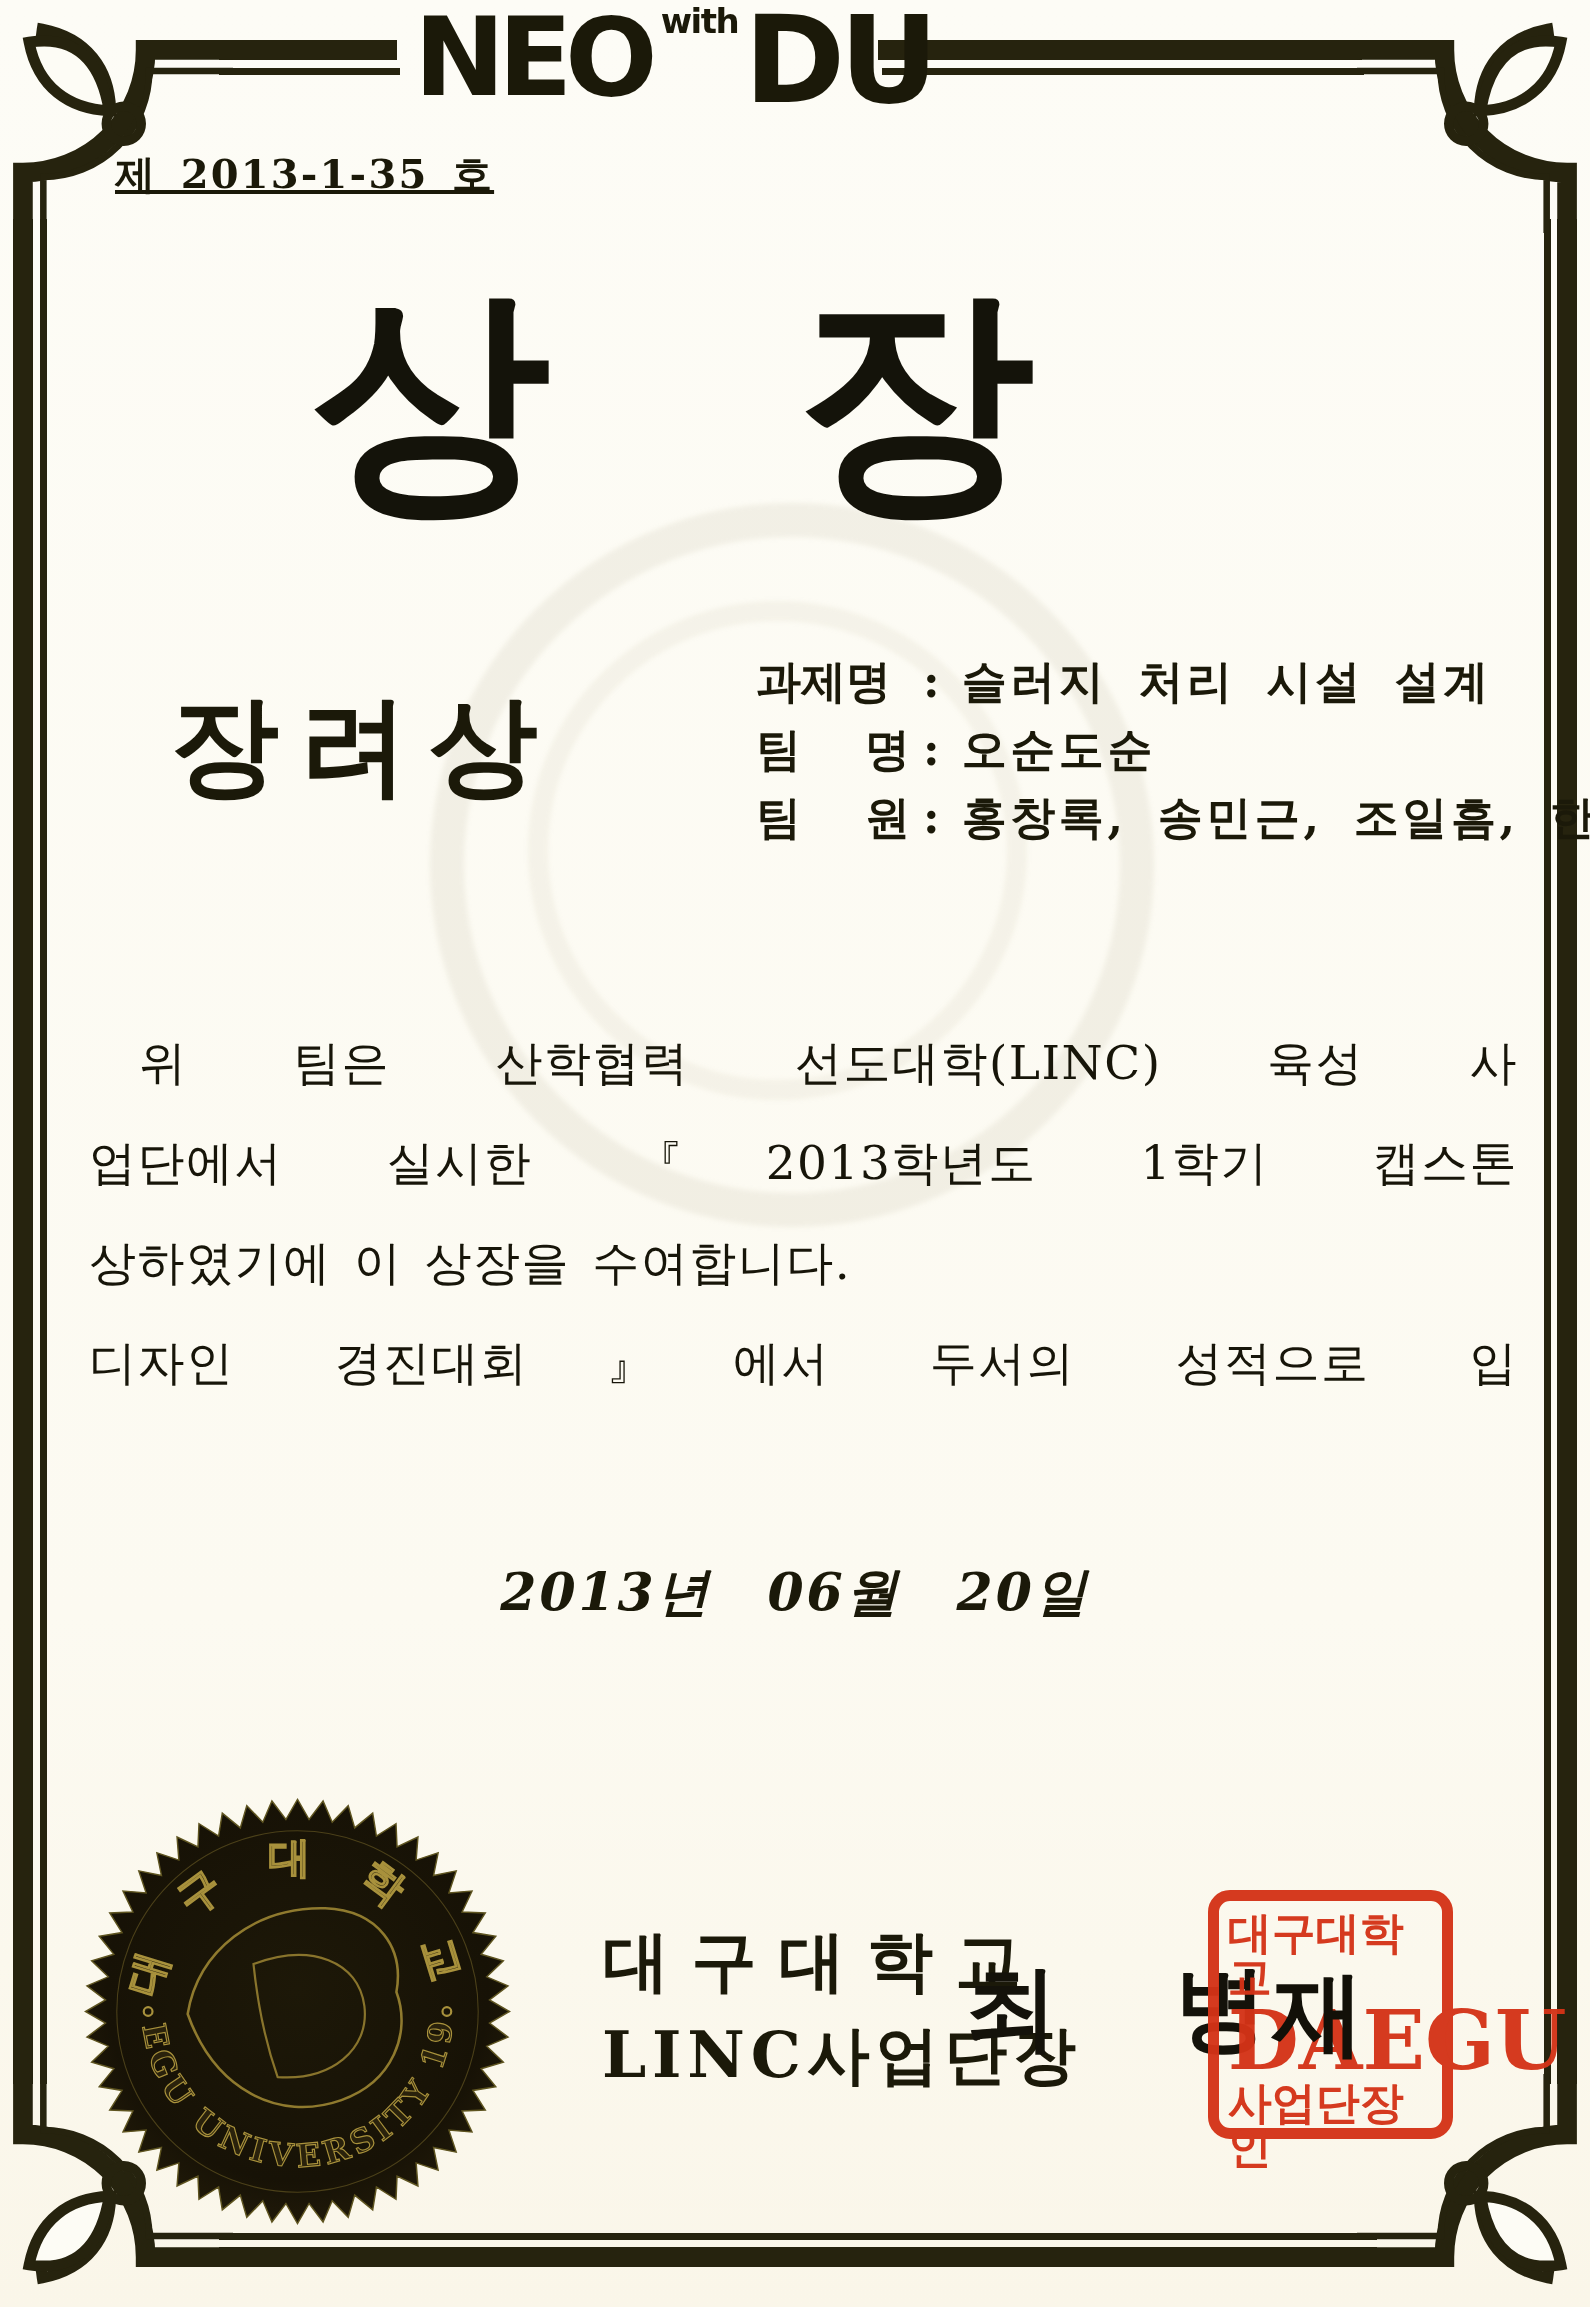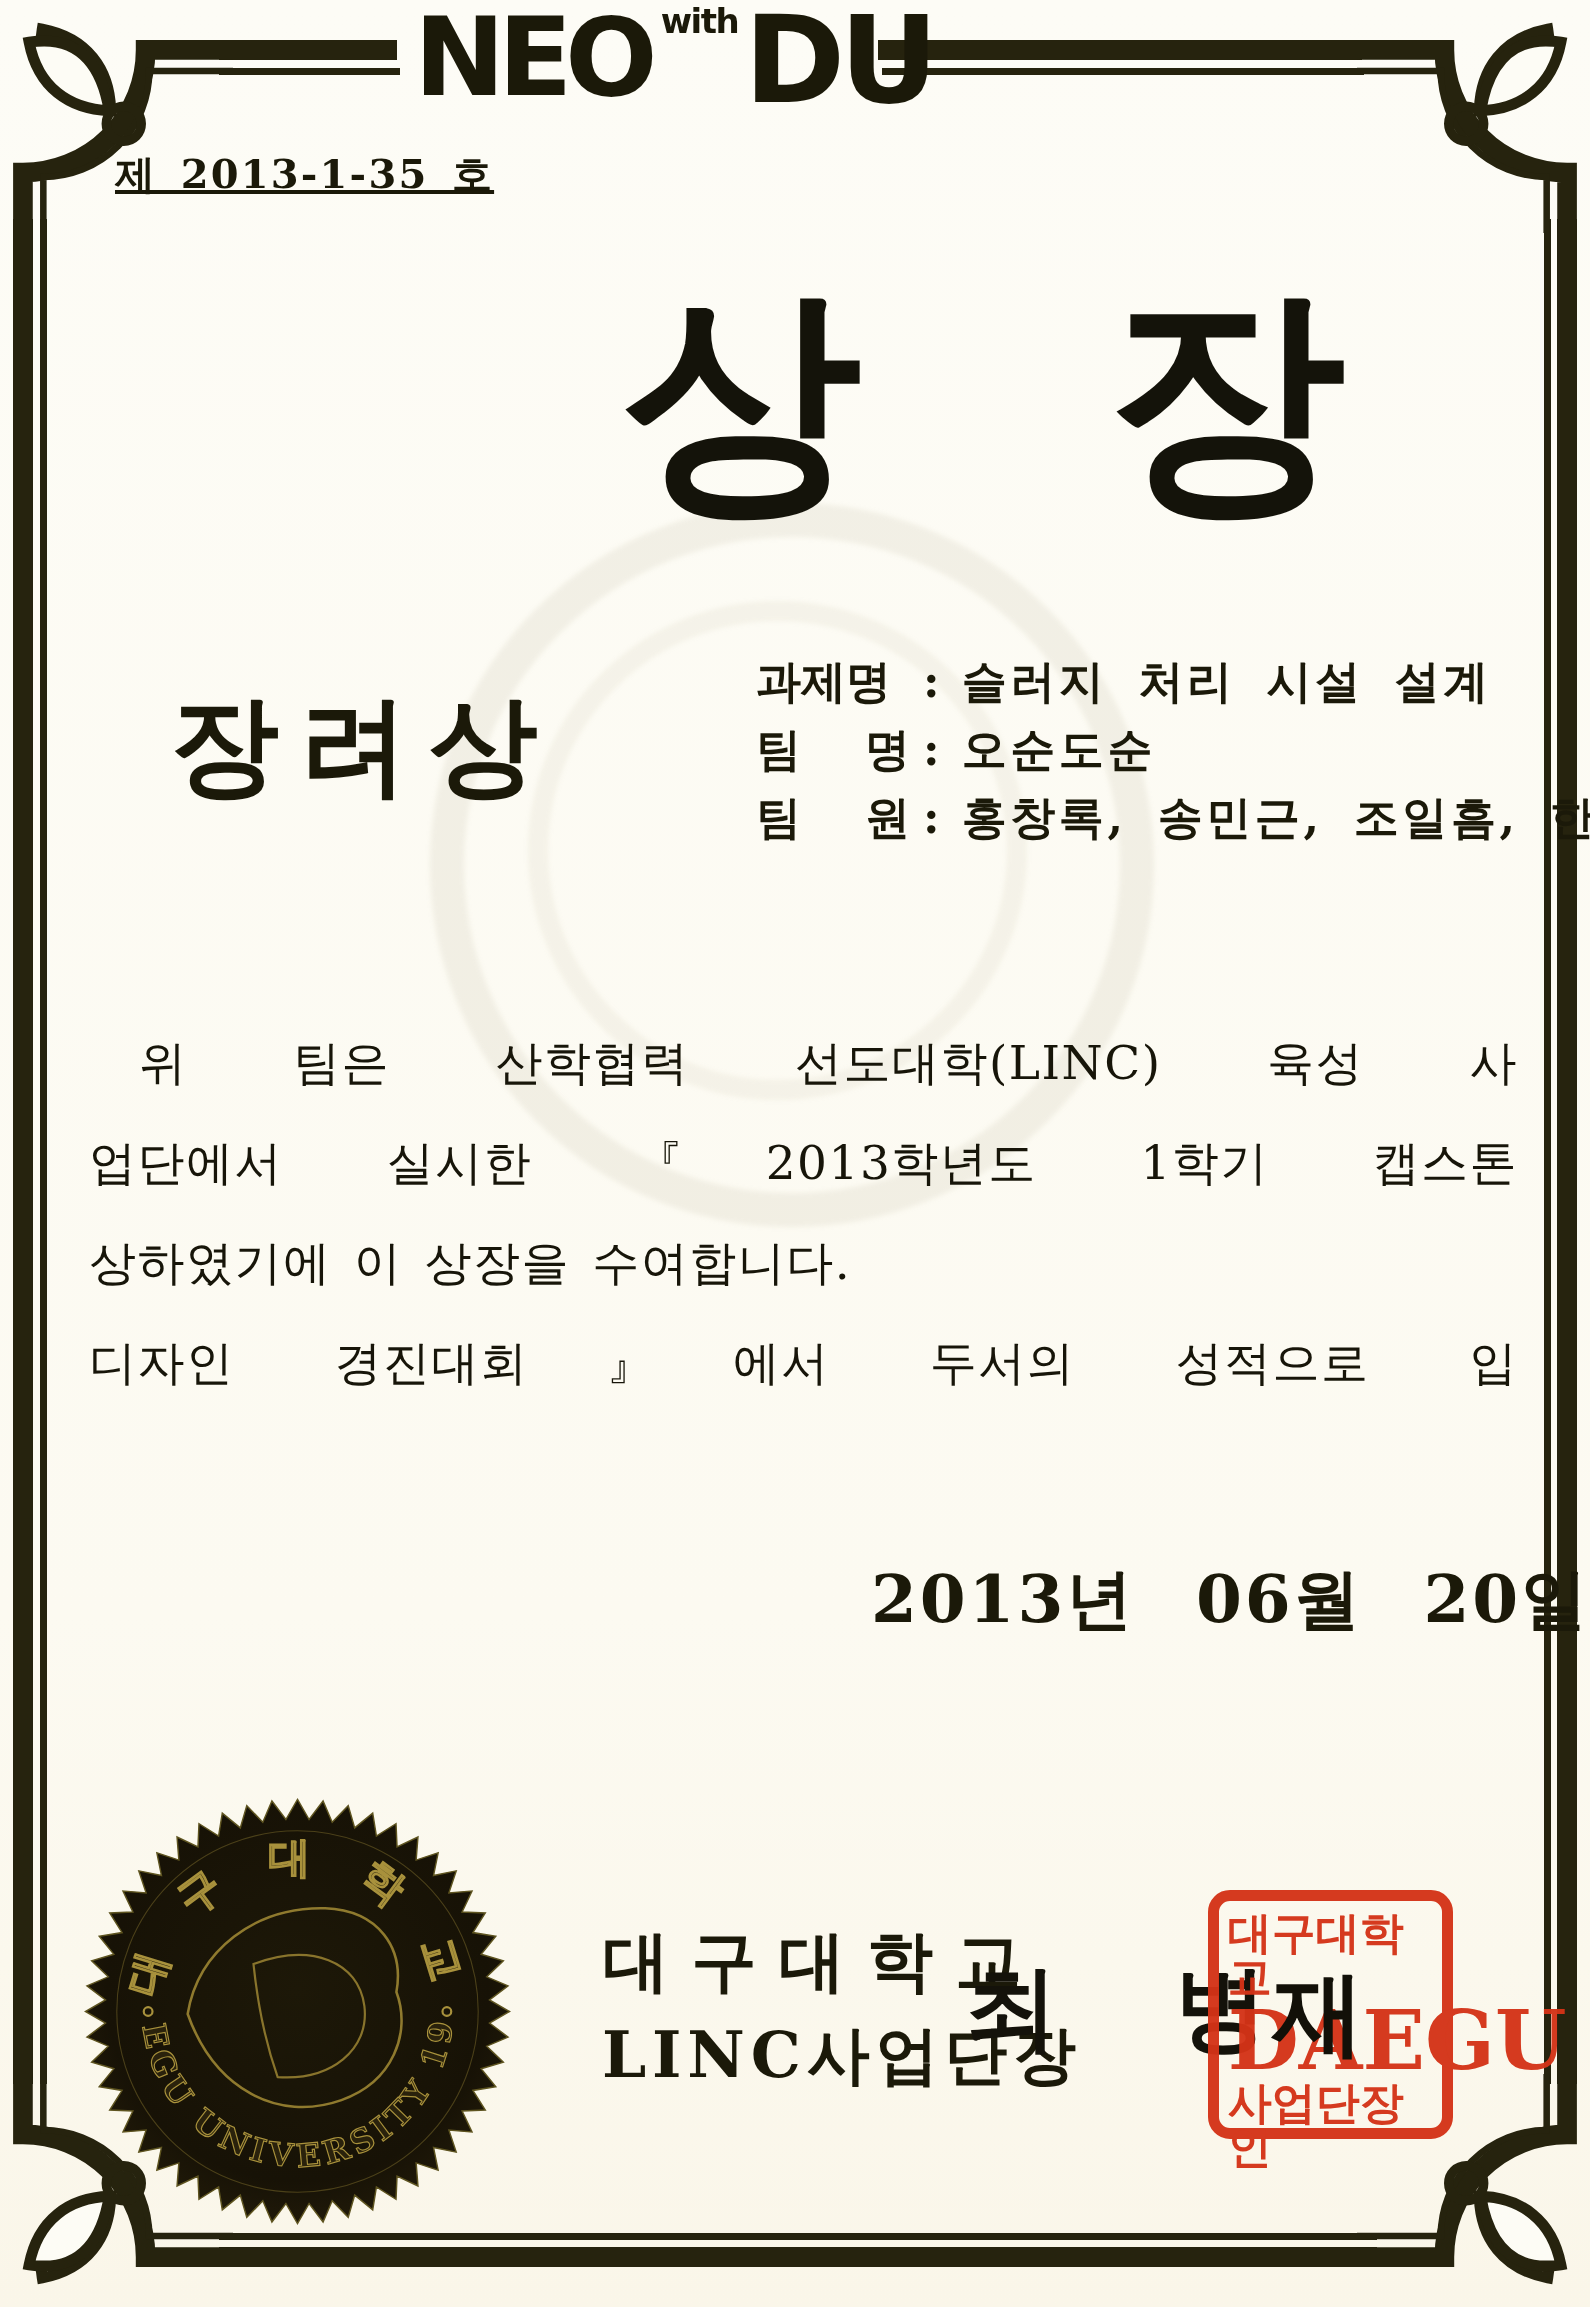--- a/index.html
+++ b/index.html
@@ -27,37 +27,37 @@
   .corner.br{left:1357px;top:2074px;transform:scale(-1,-1);}
   
   .logo{position:absolute;left:414px;top:2.9px;display:flex;align-items:flex-start;
         font-family:"DejaVu Sans",sans-serif;font-weight:800;color:#1b1909;white-space:nowrap;justify-content:center;}
   .logo .neo{font-size:109px;line-height:1;letter-spacing:-7.3px;}
   .logo .with{font-size:34px;line-height:1;margin:1.5px 5.8px 0 10.2px;letter-spacing:-1.5px;}
   .logo .du{font-size:122px;line-height:1;letter-spacing:-5.8px;margin-top:-4.4px;}
   
   .cert-no{position:absolute;left:115px;top:147px;font-size:40px;font-weight:600;
            letter-spacing:2.2px;word-spacing:7.3px;text-decoration:underline;}
-  .title{position:absolute;left:0;right:0;top:278px;text-align:right;line-height:1;
+  .title{position:absolute;left:0;right:0;top:278px;text-align:center;line-height:1;
          font-size:240px;font-weight:600;letter-spacing:244px;color:#14130a;white-space:nowrap;}
   .award{position:absolute;left:170px;top:691px;font-size:109px;font-weight:600;
          letter-spacing:20.4px;line-height:1;}
   .details{position:absolute;left:756px;top:659px;display:flex;flex-direction:column;
            gap:23px;font-size:45px;font-weight:600;line-height:1;}
   .drow{display:flex;align-items:baseline;white-space:nowrap;}
   .dlabel{display:inline-block;width:154px;text-align:justify;text-align-last:justify;}
   .dcolon{margin:0 22px 0 13px;}
   .dvalue{letter-spacing:3.6px;word-spacing:11.7px;}
   .body-text{position:absolute;left:89px;top:1013px;width:1429px;}
   .bline{font-size:47px;line-height:100px;letter-spacing:1.5px;word-spacing:5.8px;
          font-weight:400;color:#171509;text-align:justify;text-align-last:justify;}
   .bline.first{padding-left:50px;}
   .bline.last{text-align-last:left;}
-  .date{position:absolute;left:0;right:0;top:1566px;text-align:right;font-size:66px;
-        font-weight:600;letter-spacing:2.9px;word-spacing:35px;line-height:1;}
+  .date{position:absolute;left:0;right:0;top:1566px;text-align:center;font-size:52px;
+        font-weight:600;letter-spacing:2.9px;word-spacing:35px;line-height:1;font-style:italic;}
   .issuer-org{position:absolute;left:603px;top:1928px;font-size:66px;font-weight:600;
               letter-spacing:22px;line-height:1;}
   .issuer-role{position:absolute;left:602px;top:2024px;font-size:63px;font-weight:600;
                letter-spacing:5.8px;line-height:1;}
   .signer{position:absolute;left:965px;top:1961px;font-size:93px;font-weight:700;
           letter-spacing:42px;line-height:1;color:#14120a;}
   .signer-overlap{position:absolute;left:1272px;top:1967px;font-size:92px;font-weight:700;
                   line-height:1;color:#121008;z-index:6;}
   
   .red-seal{position:absolute;left:1208px;top:1890px;width:245px;height:249px;z-index:4;

